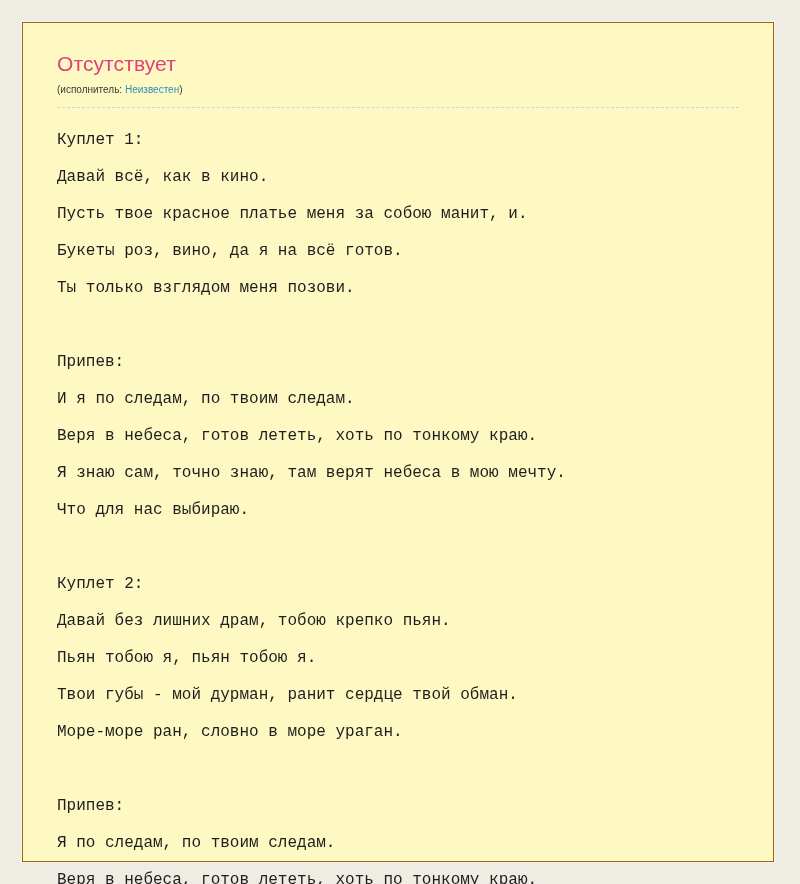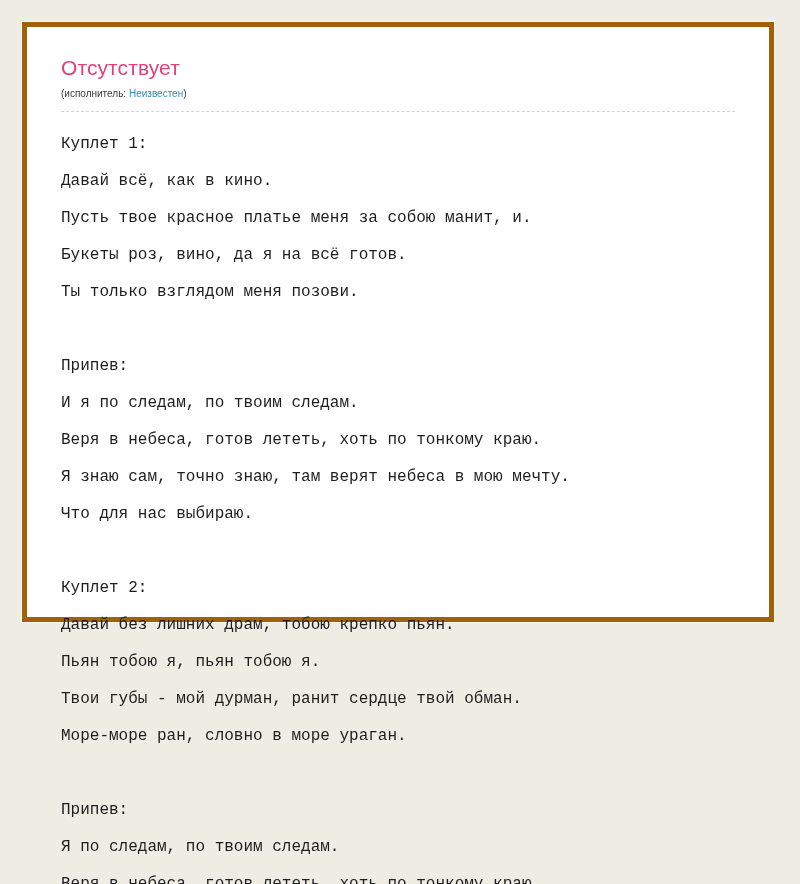--- a/index.html
+++ b/index.html
@@ -11,23 +11,23 @@
     height: 884px;
     background: #efece4;
     font-family: "Liberation Sans", sans-serif;
     overflow: hidden;
   }
   .page {
     position: absolute;
     left: 22px;
     top: 22px;
     width: 752px;
-    height: 600px;
-    background: #ffffff;
-    border: 5px solid #a16207;
+    height: 840px;
+    background: #fef9c3;
+    border: 1px solid #a16207;
     box-sizing: border-box;
     box-shadow: 0 0 0 1px rgba(255,255,255,0.6);
   }
   .inner {
     padding: 20px 34px 10px 34px;
   }
   .song-title {
     color: #e0417a;
     font-size: 21px;
     font-weight: normal;

